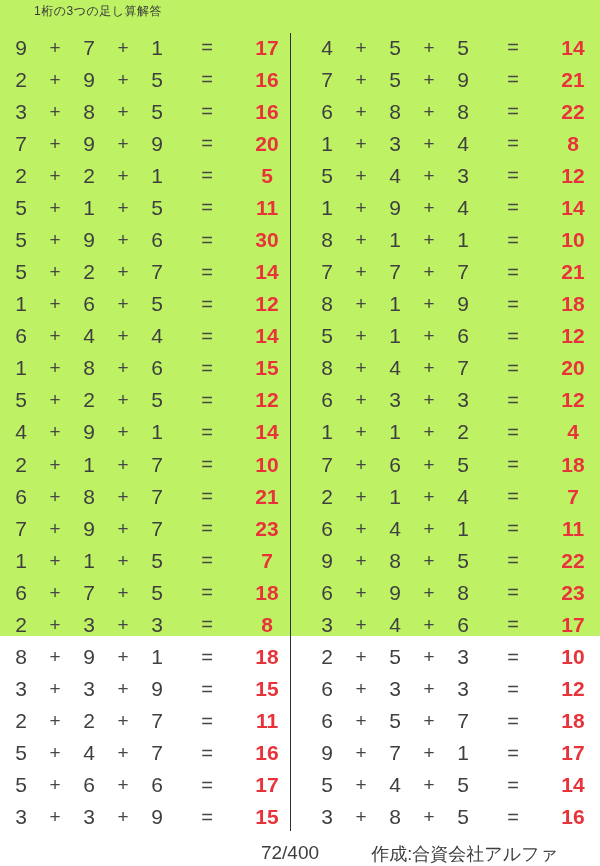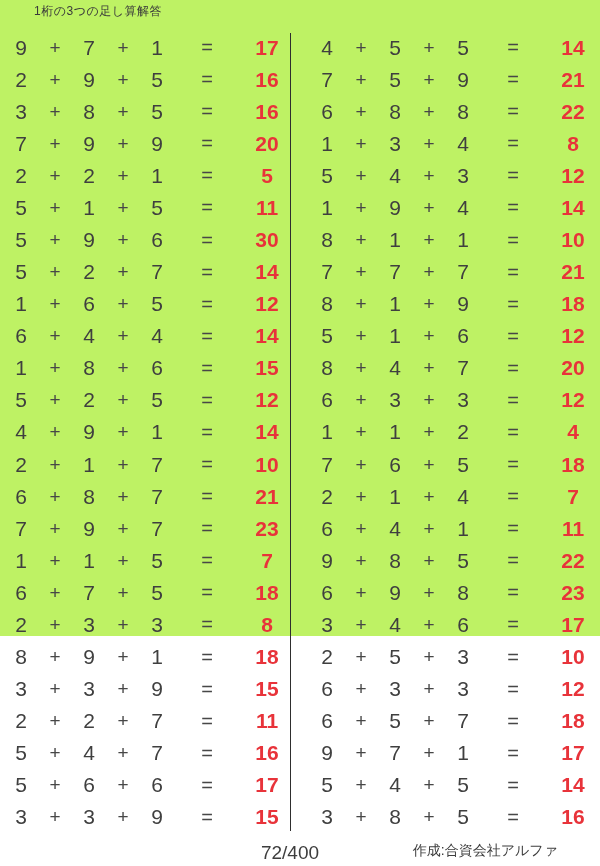--- a/index.html
+++ b/index.html
@@ -61,21 +61,21 @@
     position: absolute;
     left: 0; top: 842px;
     width: 580px;
     text-align: center;
     font-size: 19px;
     color: #3d3d3d;
   }
   .footer-credit {
     position: absolute;
     right: 42px; top: 842px;
-    font-size: 14px;
+    font-size: 18px;
     color: #3d3d3d;
   }
 </style>
 </head>
 <body style="--answer-red: #e8333a;">
 
 <div class="page">
 
   <div class="title">1桁の3つの足し算解答</div>
 

